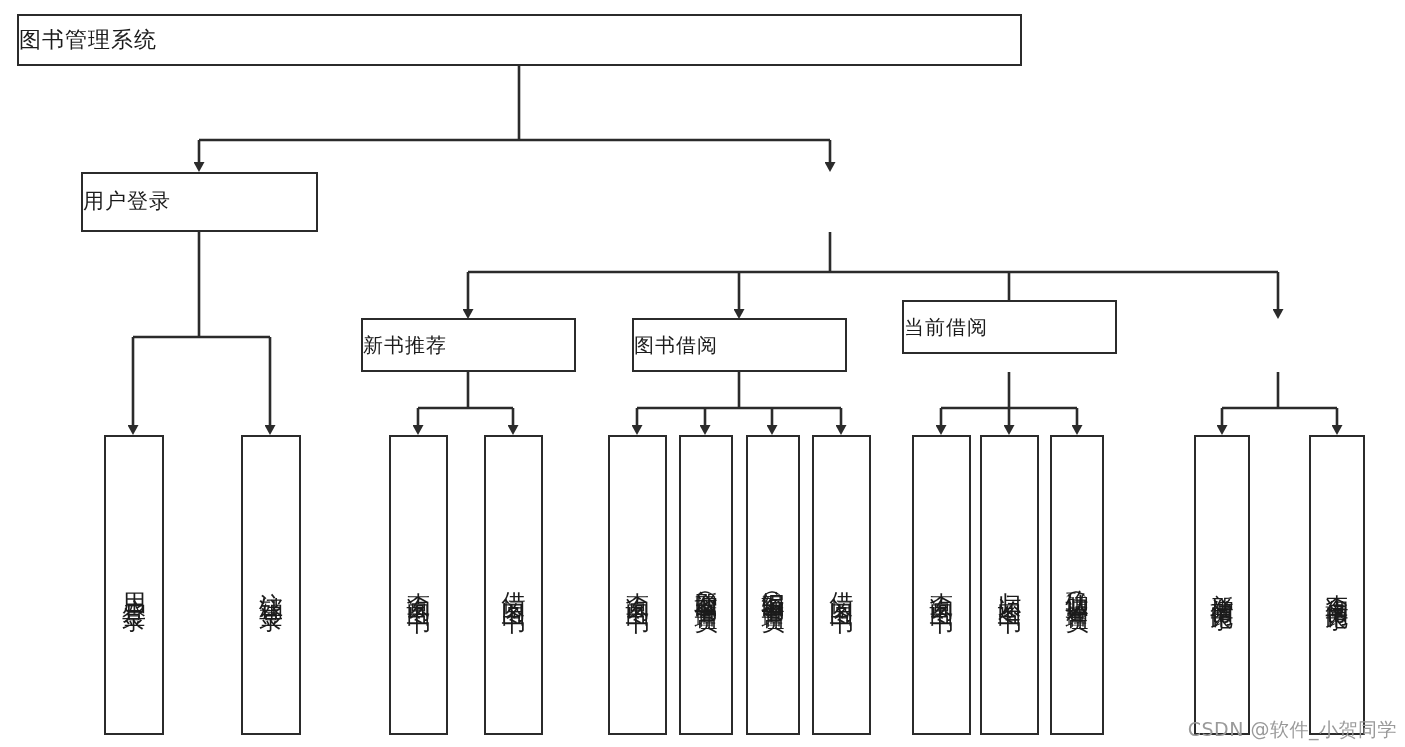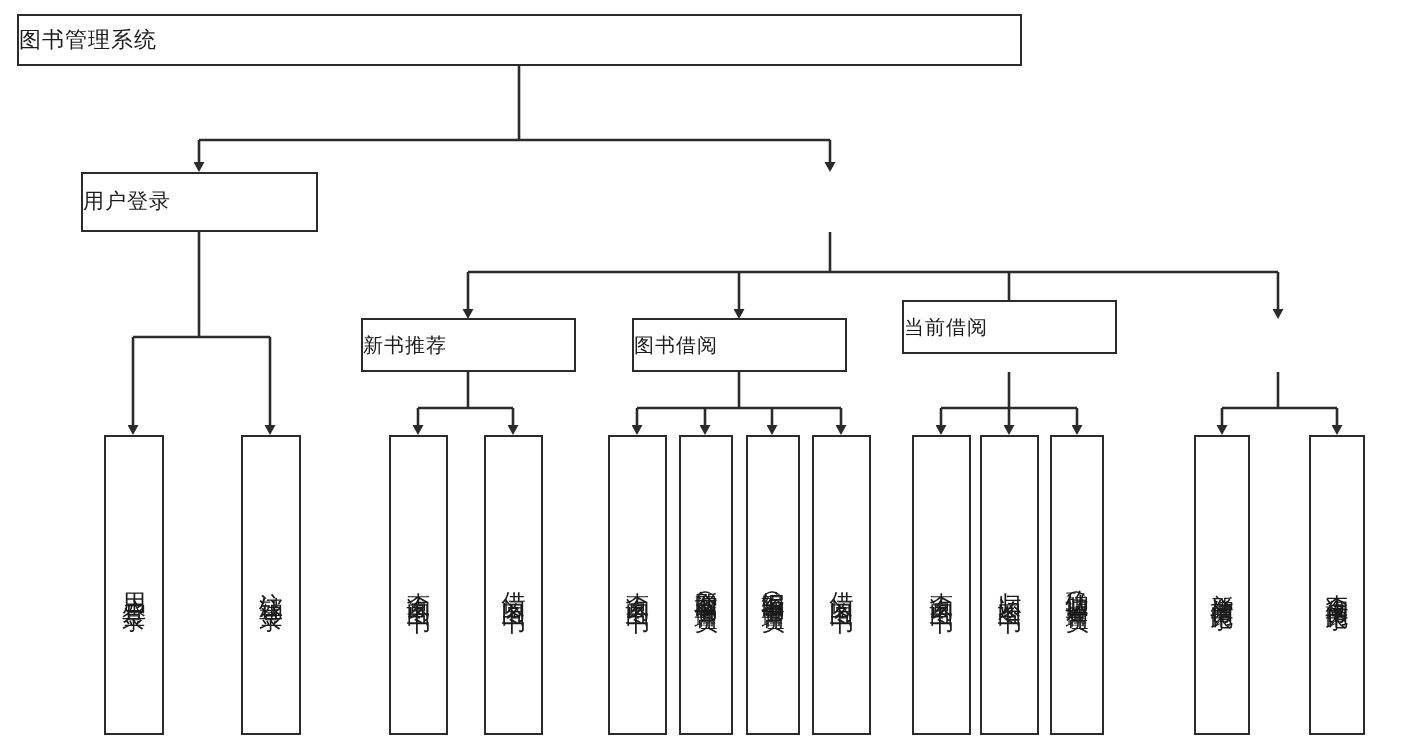--- a/index.html
+++ b/index.html
@@ -201,14 +201,15 @@
   </div>
 
   <div class="node leaf long" style="left:1194px; top:435px; width:56px; height:300px;">
     <span class="label">新增借阅记录</span>
   </div>
 
   <div class="node leaf long" style="left:1309px; top:435px; width:56px; height:300px;">
     <span class="label">查询借阅记录</span>
   </div>
 
+  <div id="watermark">CSDN @软件_小贺同学</div>
 
 </div>
 
 </body></html>

